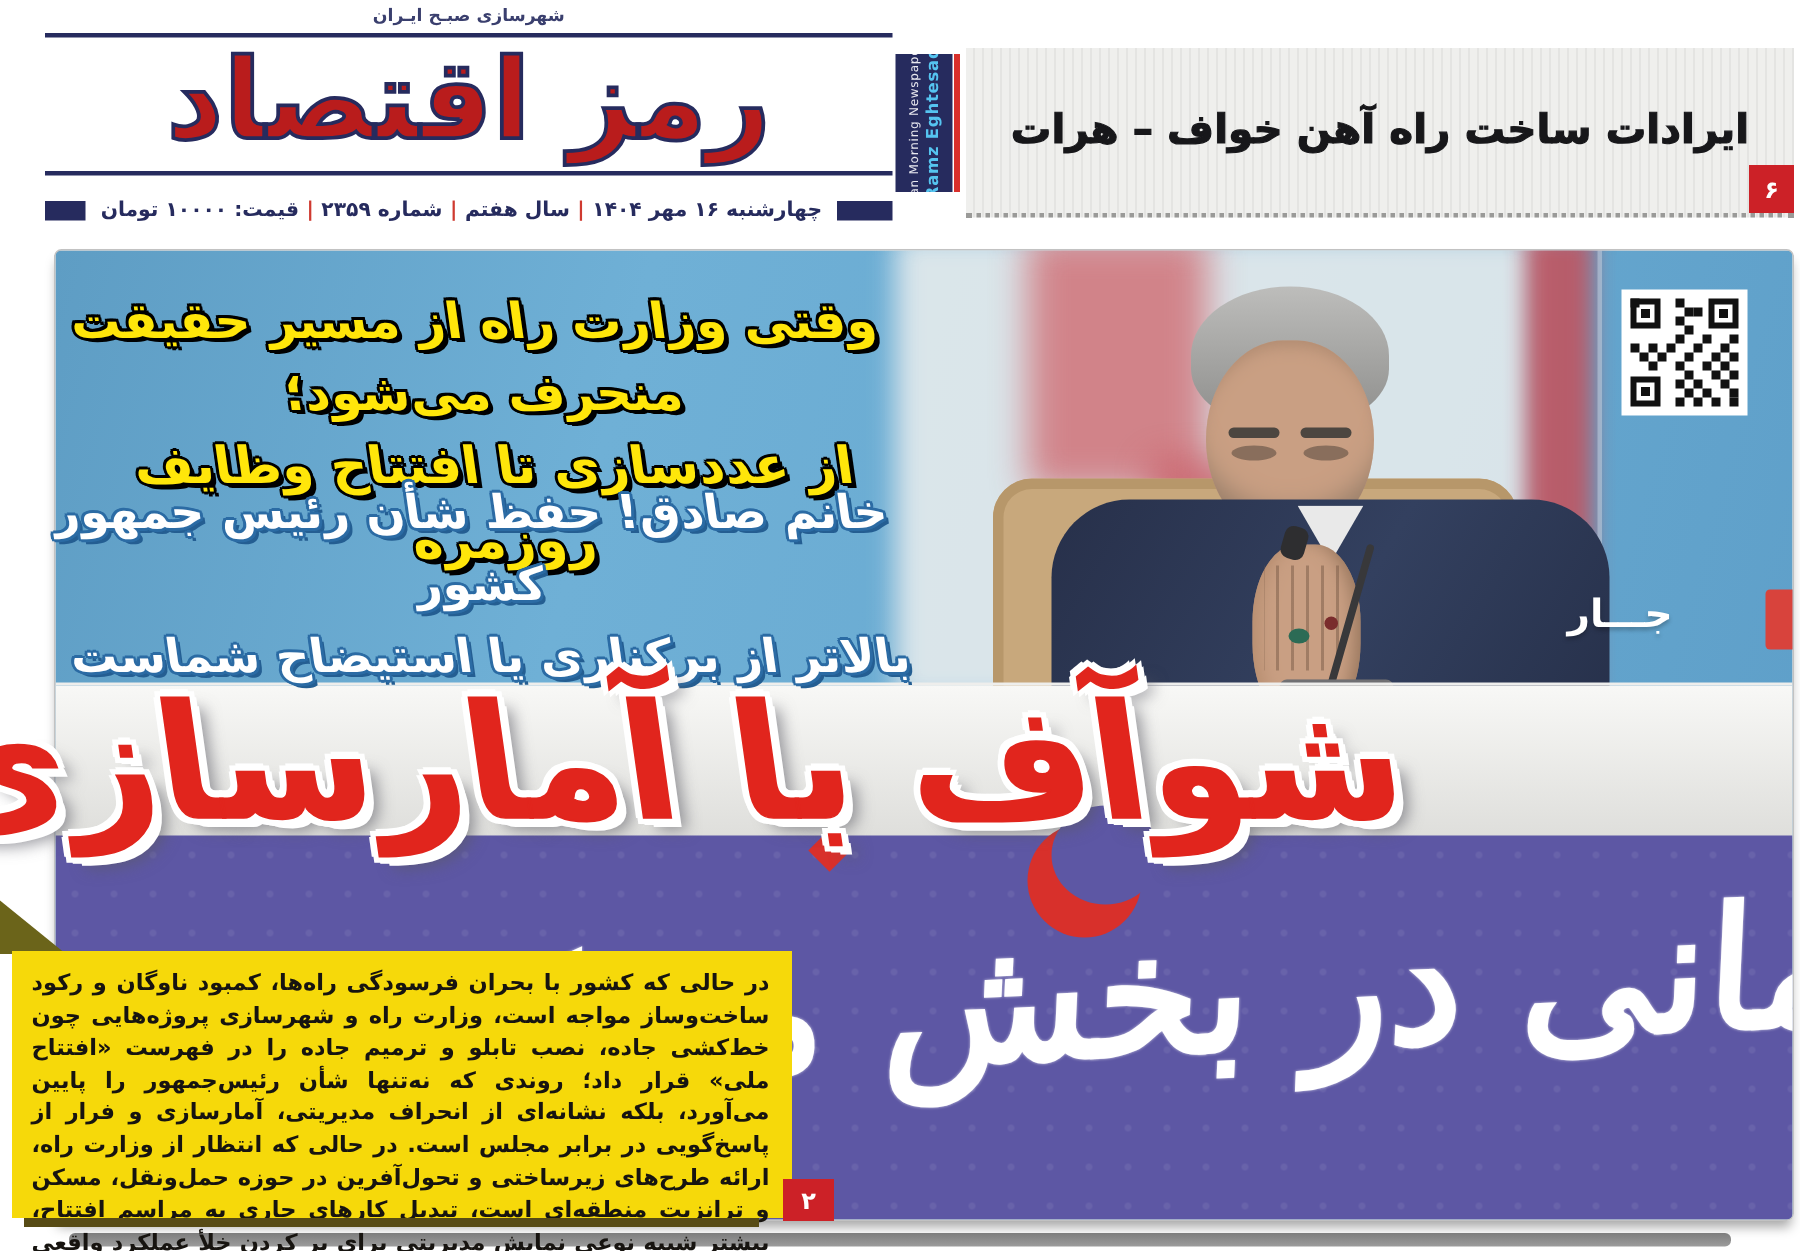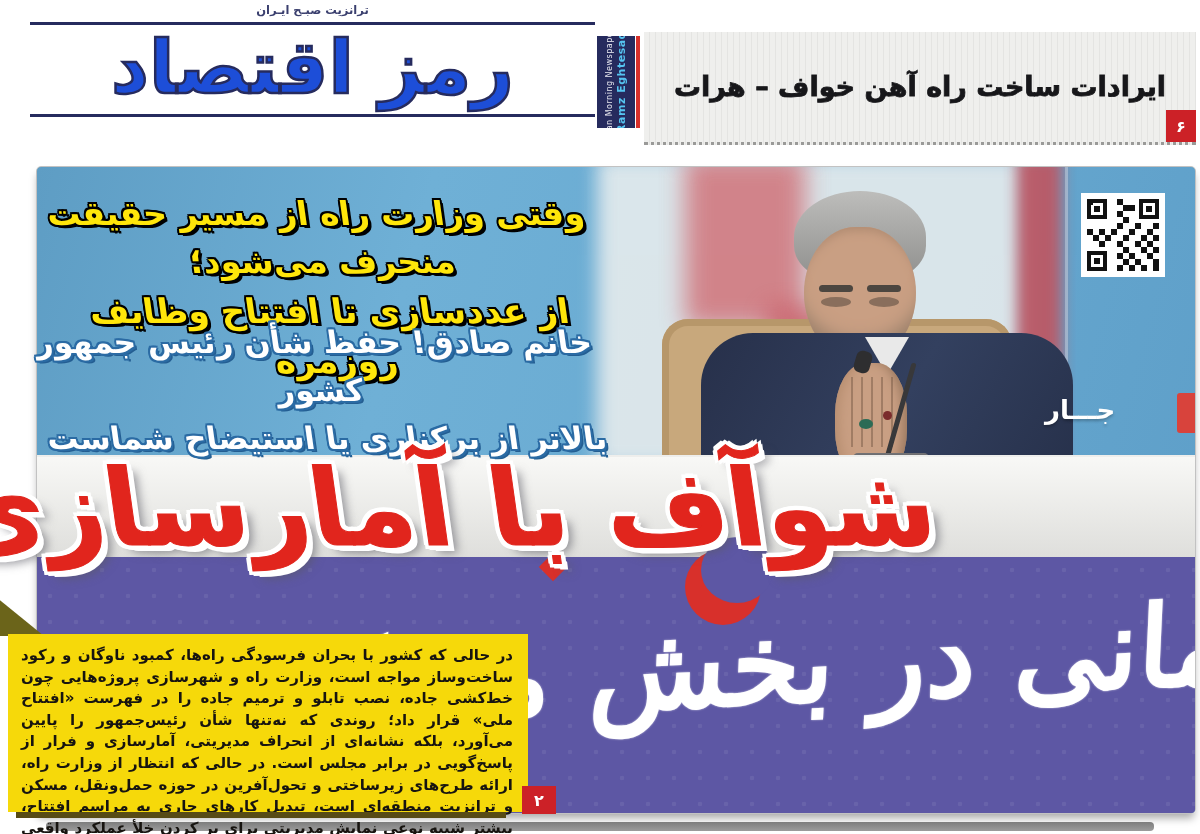--- a/index.html
+++ b/index.html
@@ -5,21 +5,21 @@
   html,body{margin:0;padding:0;background:#fff;}
   .page{position:relative;width:1200px;height:834px;background:#ffffff;overflow:hidden;
         font-family:"DejaVu Sans",sans-serif;}
   .abs{position:absolute;}
 
   
   .tagline{left:30px;top:3px;width:565px;text-align:center;font-size:11.5px;font-weight:700;
            color:#3a3f6e;letter-spacing:2px;direction:rtl;}
   .rule{background:#262b5e;height:2.5px;}
   .logo{left:30px;top:20px;width:565px;height:94px;display:flex;align-items:center;justify-content:center;
-        font-size:74px;font-weight:bold;color:#1d4ed8;-webkit-text-stroke:2.5px #262b5e;
+        font-size:74px;font-weight:bold;color:#b91c1c;-webkit-text-stroke:2.5px #262b5e;
         direction:rtl;letter-spacing:2px;line-height:90px;}
   .dateline{left:30px;top:124px;width:565px;height:32px;display:flex;align-items:center;
             justify-content:center;direction:rtl;gap:10px;}
   .dateblock{background:#262b5e;height:13px;}
   .datetext{font-size:13.5px;font-weight:700;color:#262b5e;white-space:nowrap;direction:rtl;}
   .datetext .sep{color:#cf3a30;margin:0 5px;font-weight:700;}
 
   
   .vstrip{left:597px;top:36px;width:38px;height:92px;background:#262b5e;display:flex;
           flex-direction:row;align-items:center;justify-content:center;overflow:hidden;gap:1px;}
@@ -134,25 +134,32 @@
   .lead::after{content:"";position:absolute;left:8px;right:22px;bottom:-6px;height:6px;background:#574b15;}
   .badge2{left:522px;top:786px;width:34px;height:28px;z-index:8;}
   .bottombar{left:46px;top:822px;width:1108px;height:9px;background:linear-gradient(#7d7d7d,#9c9c9c);
              border-radius:4px;}
 </style>
 </head>
 <body>
 
 <div class="page">
 
-  <div class="abs tagline">ترانزیت صبـح ایـران</div>
+  <div class="abs tagline">شهرسازی صبـح ایـران</div>
   <div class="abs rule" style="left:30px;top:22px;width:565px;"></div>
   <div class="abs logo">رمز اقتصاد</div>
   <div class="abs rule" style="left:30px;top:114px;width:565px;"></div>
 
+  <div class="abs dateline">
+    <span class="dateblock" style="width:150px;"></span>
+    <span class="datetext">
+      <span>چهارشنبه ۱۶ مهر ۱۴۰۴</span><span class="sep">|</span><span>سال هفتم</span><span class="sep">|</span><span>شماره ۲۳۵۹</span><span class="sep">|</span><span>قیمت: ۱۰۰۰۰ تومان</span>
+    </span>
+    <span class="dateblock" style="width:110px;"></span>
+  </div>
 
   <div class="abs vstrip">
     <span class="vtxt ven">Iran Morning Newspaper</span>
     <span class="vtxt vbrand">Ramz Eghtesad</span>
   </div>
   <div class="abs vred"></div>
 
   <div class="abs topbox">
     <div class="tophead">ایرادات ساخت راه آهن خواف – هرات</div>
   </div>

